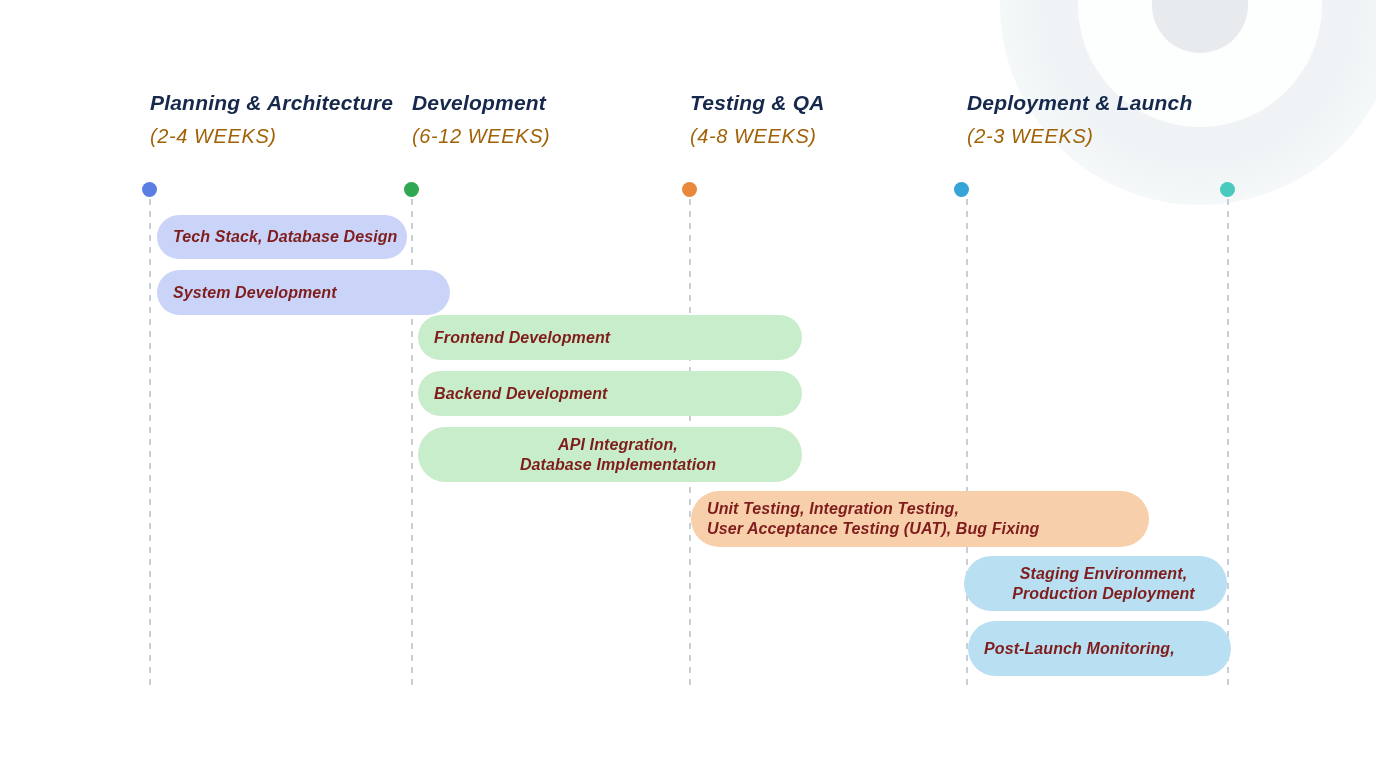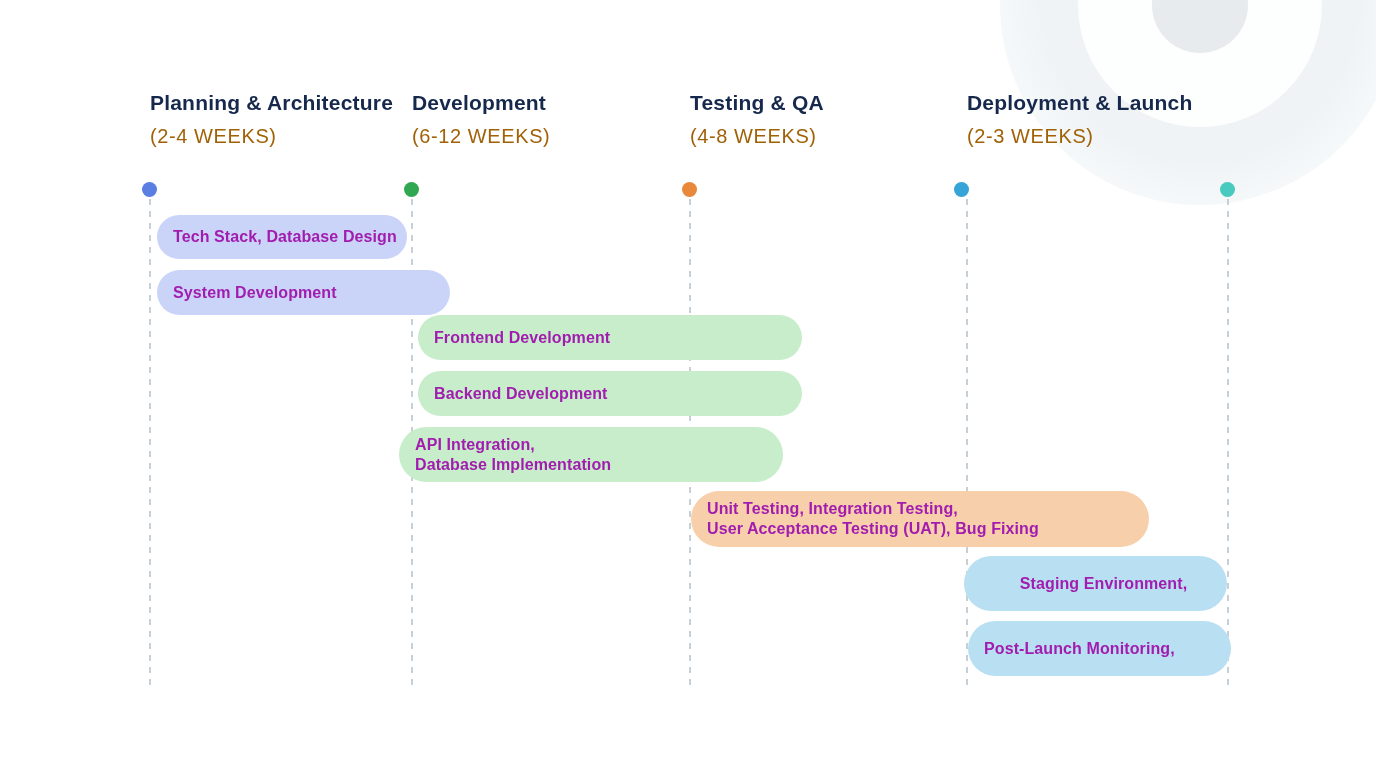--- a/index.html
+++ b/index.html
@@ -2,20 +2,21 @@
 <html><head>
 <meta charset="utf-8">
 <style>
   html,body{margin:0;padding:0;background:#ffffff;}
   .canvas{
     position:relative;
     width:1376px;height:690px;
     background:#ffffff;
     overflow:hidden;
     font-family:"Liberation Sans", sans-serif;
+    font-style:italic;
   }
   
   .ring{position:absolute;border-radius:50%;}
   .ring-outer{left:1000px;top:-195px;width:400px;height:400px;
     background:radial-gradient(circle, #eff3f5 55%, #f6f9fa 72%, rgba(255,255,255,0) 88%);}
   .ring-mid{left:1078px;top:-117px;width:244px;height:244px;background:#fdfefe;}
   .ring-inner{left:1152px;top:-43px;width:96px;height:96px;background:#e7ebee;}
 
   
   .phase-header{position:absolute;top:90px;}
@@ -32,31 +33,31 @@
   .dot5{left:1220px;background:#48cabe;}
 
   
   .vline{position:absolute;top:199px;height:503px;width:2px;
     background:repeating-linear-gradient(to bottom, #c7d0d7 0 6px, rgba(255,255,255,0) 6px 12px);}
   .v1{left:149px;} .v2{left:411px;} .v3{left:689px;} .v4{left:966px;} .v5{left:1227px;}
 
   
   .bar{position:absolute;border-radius:30px;display:flex;flex-direction:column;
     justify-content:center;padding-left:16px;box-sizing:border-box;
-    font-weight:bold;color:#a21caf;font-size:16px;line-height:20px;letter-spacing:.1px;}
+    font-weight:bold;color:#7f1d1d;font-size:16px;line-height:20px;letter-spacing:.1px;}
   .bar span{display:block;}
   .lavender{background:#c9d4f8;}
   .green{background:#c7edca;}
   .peach{background:#f8cfab;}
   .sky{background:#b9dff2;}
   .b1{left:157px;top:215px;width:250px;height:44px;}
   .b2{left:157px;top:270px;width:293px;height:45px;}
   .b3{left:418px;top:315px;width:384px;height:45px;}
   .b4{left:418px;top:371px;width:384px;height:45px;}
-  .b5{left:399px;top:427px;width:384px;height:55px;}
+  .b5{left:418px;top:427px;width:384px;height:55px;text-align:center;}
   .b6{left:691px;top:491px;width:458px;height:56px;}
   .b7{left:964px;top:556px;width:263px;height:55px;align-items:center;}
   .b8{left:968px;top:621px;width:263px;height:55px;}
 </style>
 </head>
 <body>
 
 <div class="canvas">
 
   <div class="ring ring-outer"></div>
@@ -107,18 +108,19 @@
   <div class="bar green b5">
     <span>API Integration,</span>
     <span>Database Implementation</span>
   </div>
   <div class="bar peach b6">
     <span>Unit Testing, Integration Testing,</span>
     <span>User Acceptance Testing (UAT), Bug Fixing</span>
   </div>
   <div class="bar sky b7">
     <span>Staging Environment,</span>
+    <span>Production Deployment</span>
   </div>
   <div class="bar sky b8">
     <span>Post-Launch Monitoring,</span>
   </div>
 
 </div>
 
 </body></html>

